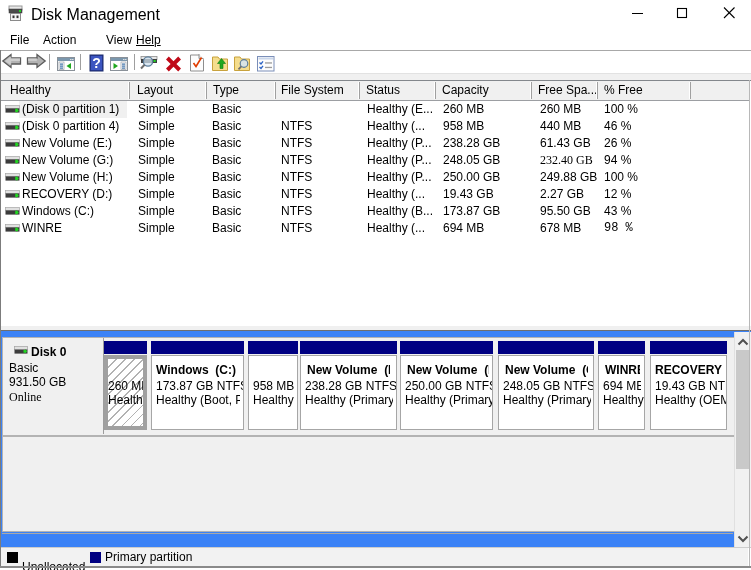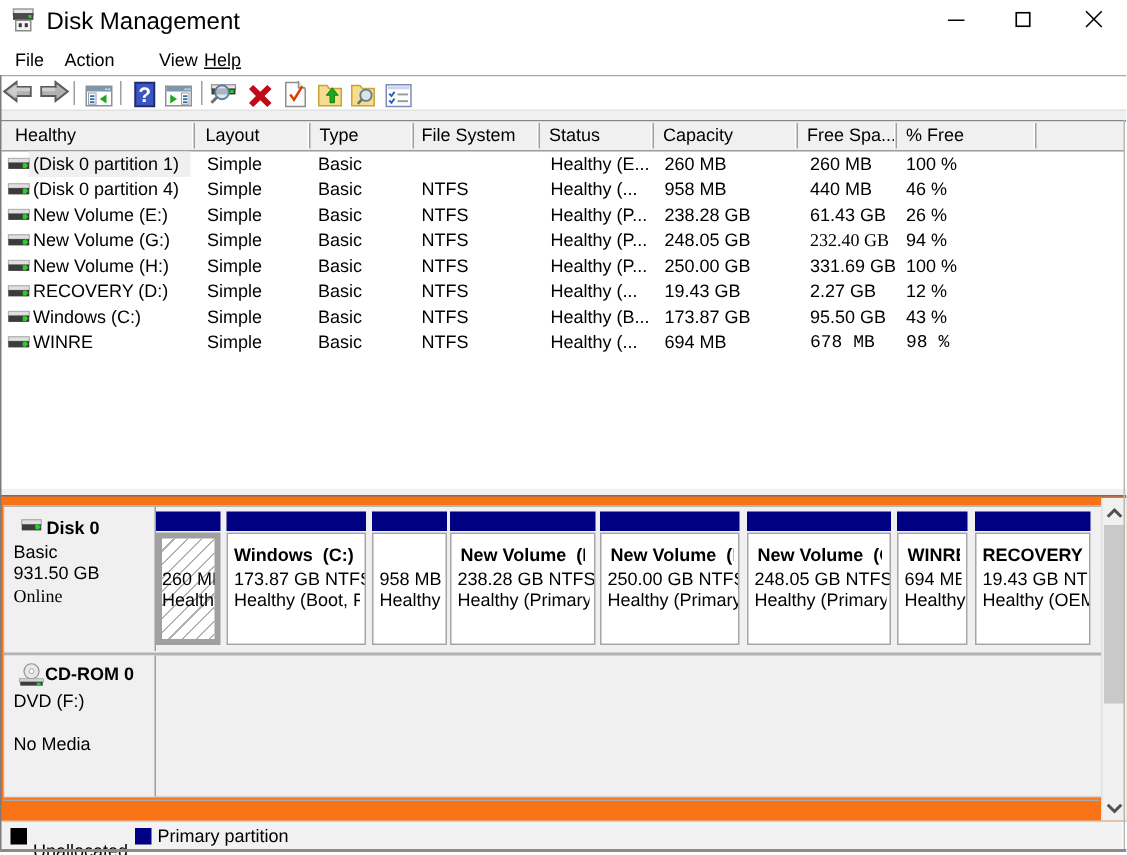--- a/index.html
+++ b/index.html
@@ -15,21 +15,21 @@
 
 #hdr{left:1px;top:81px;width:749px;height:19px;background:#f0f0f0;border-bottom:1px solid #9c9ea2;}
 .hsep{position:absolute;top:1px;height:17px;width:1px;background:#ffffff;}
 .hsep:after{content:"";position:absolute;left:1px;top:0;height:17px;width:1px;background:#a0a0a0;}
 .hlab{position:absolute;top:0;height:19px;line-height:19px;font-size:12px;white-space:nowrap;}
 
 .row{position:absolute;left:1px;width:749px;height:17px;font-size:12px;}
 .cell{position:absolute;top:0;height:17px;line-height:17px;white-space:nowrap;}
 .icn{position:absolute;left:4px;top:4px;width:15px;height:9px;}
 
-#bpane{left:0;top:331px;width:751px;height:217px;background:#f97316;}
+#bpane{left:0;top:331px;width:751px;height:217px;background:#3b82f6;}
 .navy{position:absolute;top:10px;height:13px;background:#000082;}
 .blk{position:absolute;top:24px;height:73px;background:#ffffff;border:1px solid #a6a6a6;overflow:hidden;}
 .bl1{position:absolute;left:4px;top:7px;font-size:12px;font-weight:bold;white-space:nowrap;}
 .bl2{position:absolute;left:4px;top:23px;font-size:12px;white-space:nowrap;}
 .bl3{position:absolute;left:4px;top:37px;font-size:12px;white-space:nowrap;}
 .dlab{position:absolute;left:3px;width:100px;background:#f0f0f0;border-right:1px solid #9d9d9d;}
 </style>
 </head>
 <body>
 <div id="win">
@@ -226,21 +226,21 @@
         <rect x="0.5" y="0.5" width="14" height="3" fill="#e0e0e0" stroke="#a6a6a6" stroke-width="0.7"></rect>
         <rect x="0.5" y="3.4" width="14" height="4.2" fill="#3b3b3b"></rect>
         <path d="M10.2 3.8 L11.6 3.8 L11.6 2.9 L13.8 5.4 L11.6 7.9 L11.6 7 L10.2 7 Z" fill="#21d421"></path>
       </svg>
   <div class="cell" style="left:21px;">New Volume (H:)</div>
   <div class="cell" style="left:137px;">Simple</div>
   <div class="cell" style="left:211px;">Basic</div>
   <div class="cell" style="left:280px;">NTFS</div>
   <div class="cell" style="left:366px;">Healthy (P...</div>
   <div class="cell" style="left:442px;">250.00 GB</div>
-  <div class="cell" style="left:539px;">331.69 GB</div>
+  <div class="cell" style="left:539px;">249.88 GB</div>
   <div class="cell" style="left:603px;">100 %</div>
 </div>
 <div class="row" style="top:186px;">
   <svg class="icn" viewBox="0 0 15 9">
         <rect x="0.5" y="0.5" width="14" height="3" fill="#e0e0e0" stroke="#a6a6a6" stroke-width="0.7"></rect>
         <rect x="0.5" y="3.4" width="14" height="4.2" fill="#3b3b3b"></rect>
         <path d="M10.2 3.8 L11.6 3.8 L11.6 2.9 L13.8 5.4 L11.6 7.9 L11.6 7 L10.2 7 Z" fill="#21d421"></path>
       </svg>
   <div class="cell" style="left:21px;">RECOVERY (D:)</div>
   <div class="cell" style="left:137px;">Simple</div>
@@ -271,21 +271,21 @@
         <rect x="0.5" y="0.5" width="14" height="3" fill="#e0e0e0" stroke="#a6a6a6" stroke-width="0.7"></rect>
         <rect x="0.5" y="3.4" width="14" height="4.2" fill="#3b3b3b"></rect>
         <path d="M10.2 3.8 L11.6 3.8 L11.6 2.9 L13.8 5.4 L11.6 7.9 L11.6 7 L10.2 7 Z" fill="#21d421"></path>
       </svg>
   <div class="cell" style="left:21px;">WINRE</div>
   <div class="cell" style="left:137px;">Simple</div>
   <div class="cell" style="left:211px;">Basic</div>
   <div class="cell" style="left:280px;">NTFS</div>
   <div class="cell" style="left:366px;">Healthy (...</div>
   <div class="cell" style="left:442px;">694 MB</div>
-  <div class="cell" style="left:539px;font-family:Liberation Mono, monospace;">678 MB</div>
+  <div class="cell" style="left:539px;">678 MB</div>
   <div class="cell" style="left:603px;font-family:Liberation Mono, monospace;">98 %</div>
 </div>
 
 <div class="abs" style="left:0;top:326px;width:751px;height:4px;background:#f0f0f0;"></div>
 <div class="abs" style="left:0;top:330px;width:751px;height:2px;background:#6e6e6e;"></div>
 
 <div class="abs" id="bpane">
 
   <div class="abs" style="left:2px;top:6px;width:731px;height:97px;border:1px solid #b3b3b3;background:#f0f0f0;"></div>
   <div class="abs dlab" style="top:7px;height:96px;">
@@ -352,32 +352,20 @@
     <div class="bl3">Healthy (</div>
   </div>
 
   <div class="blk" style="left:650px;width:75px;">
     <div class="bl1">RECOVERY&nbsp; (D:)</div>
     <div class="bl2">19.43 GB NTFS</div>
     <div class="bl3">Healthy (OEM Partition)</div>
   </div>
 
   <div class="abs" style="left:2px;top:105px;width:731px;height:94px;border:1px solid #b3b3b3;background:#f0f0f0;"></div>
-  <div class="abs dlab" style="top:106px;height:94px;">
-    <svg class="abs" style="left:9px;top:5px" width="18" height="16" viewBox="0 0 18 16">
-      <circle cx="9" cy="5.5" r="5" fill="#e8e8e8" stroke="#909090" stroke-width="0.8"></circle>
-      <circle cx="9" cy="5.5" r="1.6" fill="#fff" stroke="#a0a0a0" stroke-width="0.6"></circle>
-      <rect x="1" y="10.5" width="16" height="2.2" fill="#d7d7d7" stroke="#9a9a9a" stroke-width="0.5"></rect>
-      <rect x="1.5" y="12.5" width="15" height="2.6" fill="#3c3c3c"></rect>
-      <rect x="12.5" y="13.1" width="2.6" height="1.6" fill="#21d421"></rect>
-    </svg>
-    <div class="abs t12 b" style="left:27px;top:5px;">CD-ROM 0</div>
-    <div class="abs t12" style="left:6px;top:23px;">DVD (F:)</div>
-    <div class="abs t12" style="left:6px;top:52px;">No Media</div>
-  </div>
 
   <div class="abs" style="left:2px;top:202px;width:731px;height:1px;background:#a9a9a9;"></div>
 
   <div class="abs" style="left:734px;top:1px;width:16px;height:215px;background:#f1f1f1;border-left:1px solid #e0e0e0;">
     <svg class="abs" style="left:0;top:4px" width="16" height="12" viewBox="0 0 16 12">
           <path d="M3.5 8.5 L8 4 L12.5 8.5" fill="none" stroke="#505050" stroke-width="2"></path>
         </svg>
     <div class="abs" style="left:1px;top:18px;width:14px;height:119px;background:#c9c9c9;"></div>
     <svg class="abs" style="left:0;top:201px" width="16" height="12" viewBox="0 0 16 12">
           <path d="M3.5 3.5 L8 8 L12.5 3.5" fill="none" stroke="#505050" stroke-width="2"></path>

